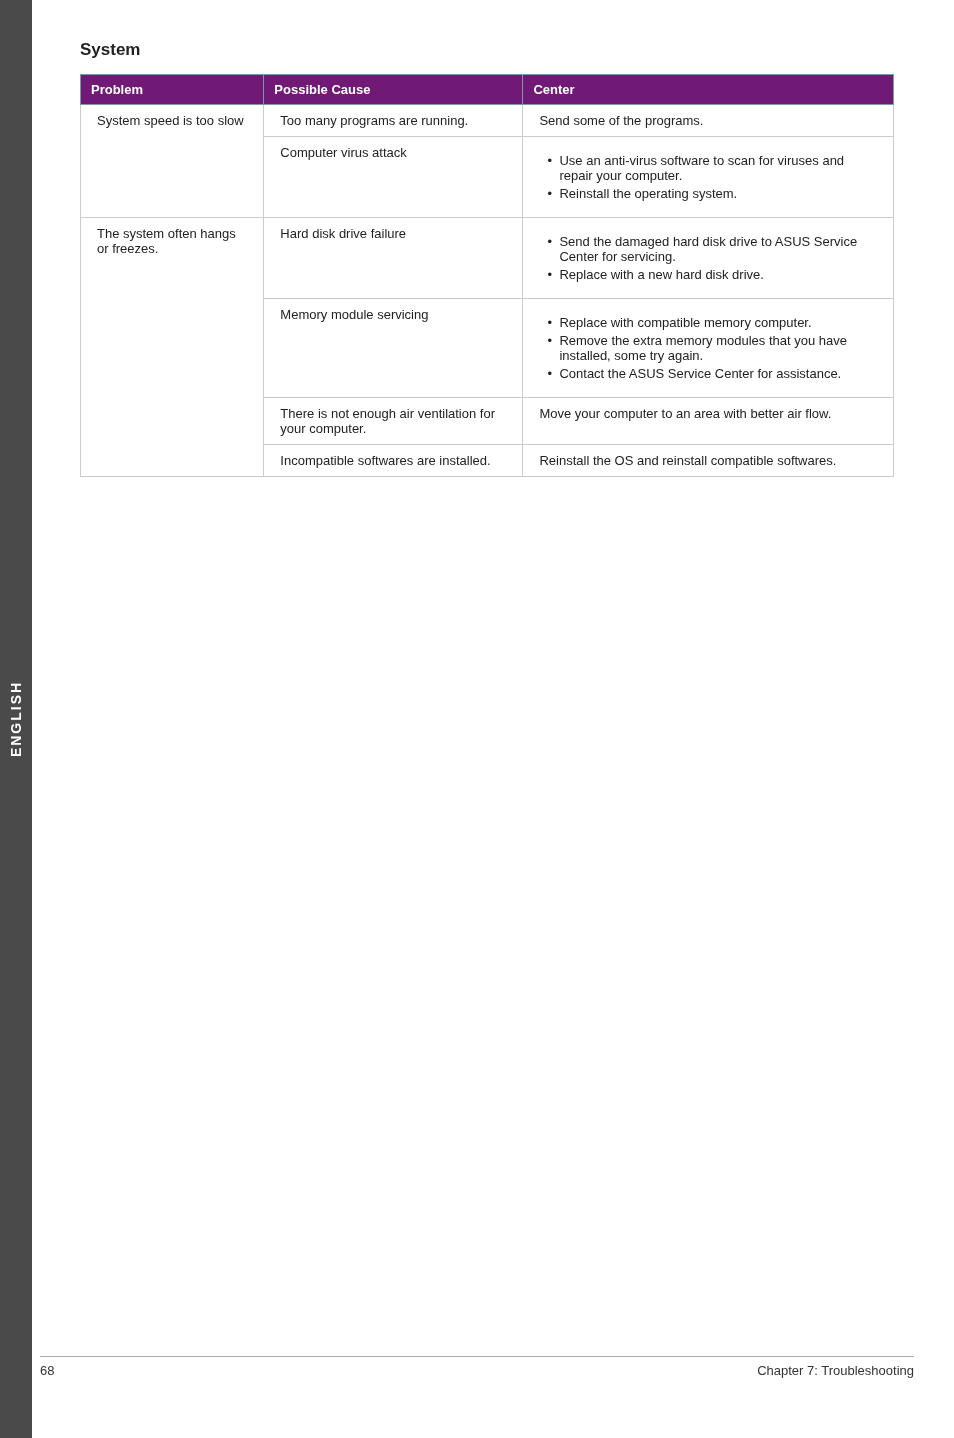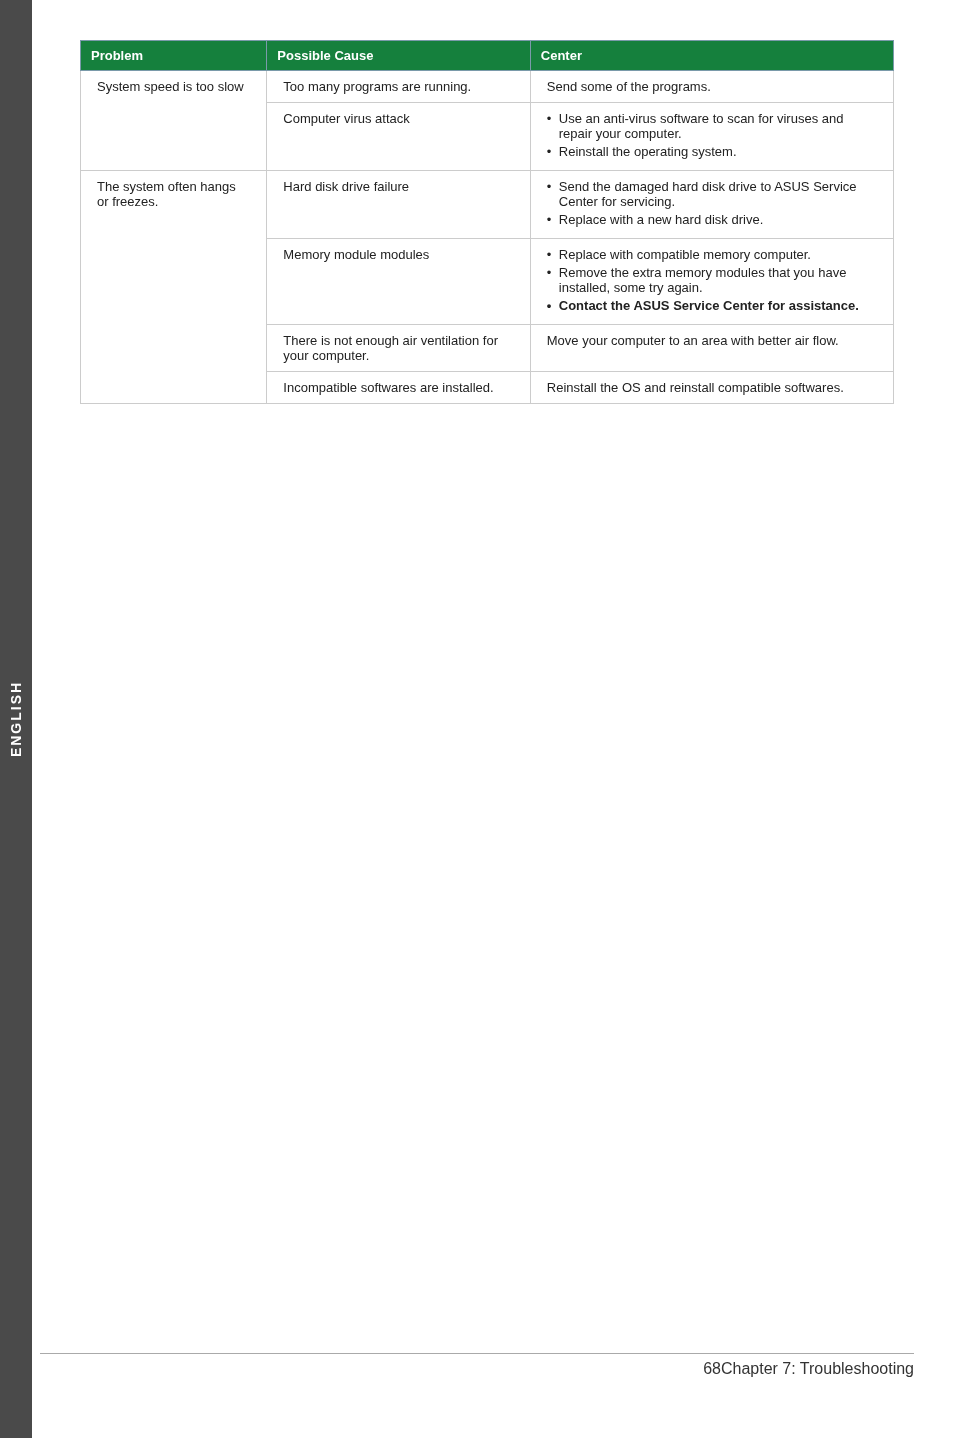--- a/index.html
+++ b/index.html
@@ -46,21 +46,21 @@
       margin-bottom: 14px;
     }
 
     table {
       width: 100%;
       border-collapse: collapse;
       border: 1px solid #aaa;
     }
 
     thead tr {
-      background: #15803d;
+      background: #701a75;
       color: #fff;
     }
 
     thead th {
       padding: 7px 10px;
       text-align: left;
       font-size: 13px;
       font-weight: bold;
       border: 1px solid #7a9aaa;
     }
@@ -72,60 +72,61 @@
       font-size: 13px;
     }
 
     tbody tr td:first-child {
       white-space: normal;
     }
 
     .bullet-list {
       list-style: none;
       padding: 0;
-      margin: 0;
+      margin: 8px;
     }
 
     .bullet-list li {
       margin-bottom: 3px;
       padding-left: 12px;
       position: relative;
     }
 
     .bullet-list li::before {
       content: "•";
       position: absolute;
       left: 0;
     }
 
     .bold-item {
-      font-weight: bold;
+      font-weight: normal;
     }
 
     .footer-line {
       position: absolute;
       bottom: 60px;
       left: 40px;
       right: 40px;
       border-top: 1px solid #aaa;
       padding-top: 6px;
       display: flex;
-      justify-content: flex-end;
-      font-size: 16px;
+      justify-content: space-between;
+      font-size: 13px;
       color: #333;
     }
   </style>
 </head>
 <body>
 
 <div class="sidebar">
   <span class="sidebar-text">ENGLISH</span>
 </div>
 
 <div class="main-content">
+  <div class="section-title">System</div>
 
   <table>
     <thead>
       <tr>
         <th>Problem</th>
         <th>Possible Cause</th>
         <th>Center</th>
       </tr>
     </thead>
     <tbody id="table-body">
@@ -147,21 +148,21 @@
           <td rowspan="4">The system often hangs or freezes.</td>
           <td>Hard disk drive failure</td>
           <td>
             <ul class="bullet-list">
               <li>Send the damaged hard disk drive to ASUS Service Center for servicing.</li>
               <li>Replace with a new hard disk drive.</li>
             </ul>
           </td>
         </tr>
         <tr>
-          <td>Memory module modules</td>
+          <td>Memory module servicing</td>
           <td>
             <ul class="bullet-list">
               <li>Replace with compatible memory computer.</li>
               <li>Remove the extra memory modules that you have installed, some try again.</li>
               <li class="bold-item">Contact the ASUS Service Center for assistance.</li>
             </ul>
           </td>
         </tr>
         <tr>
           <td>There is not enough air ventilation for your computer.</td>

